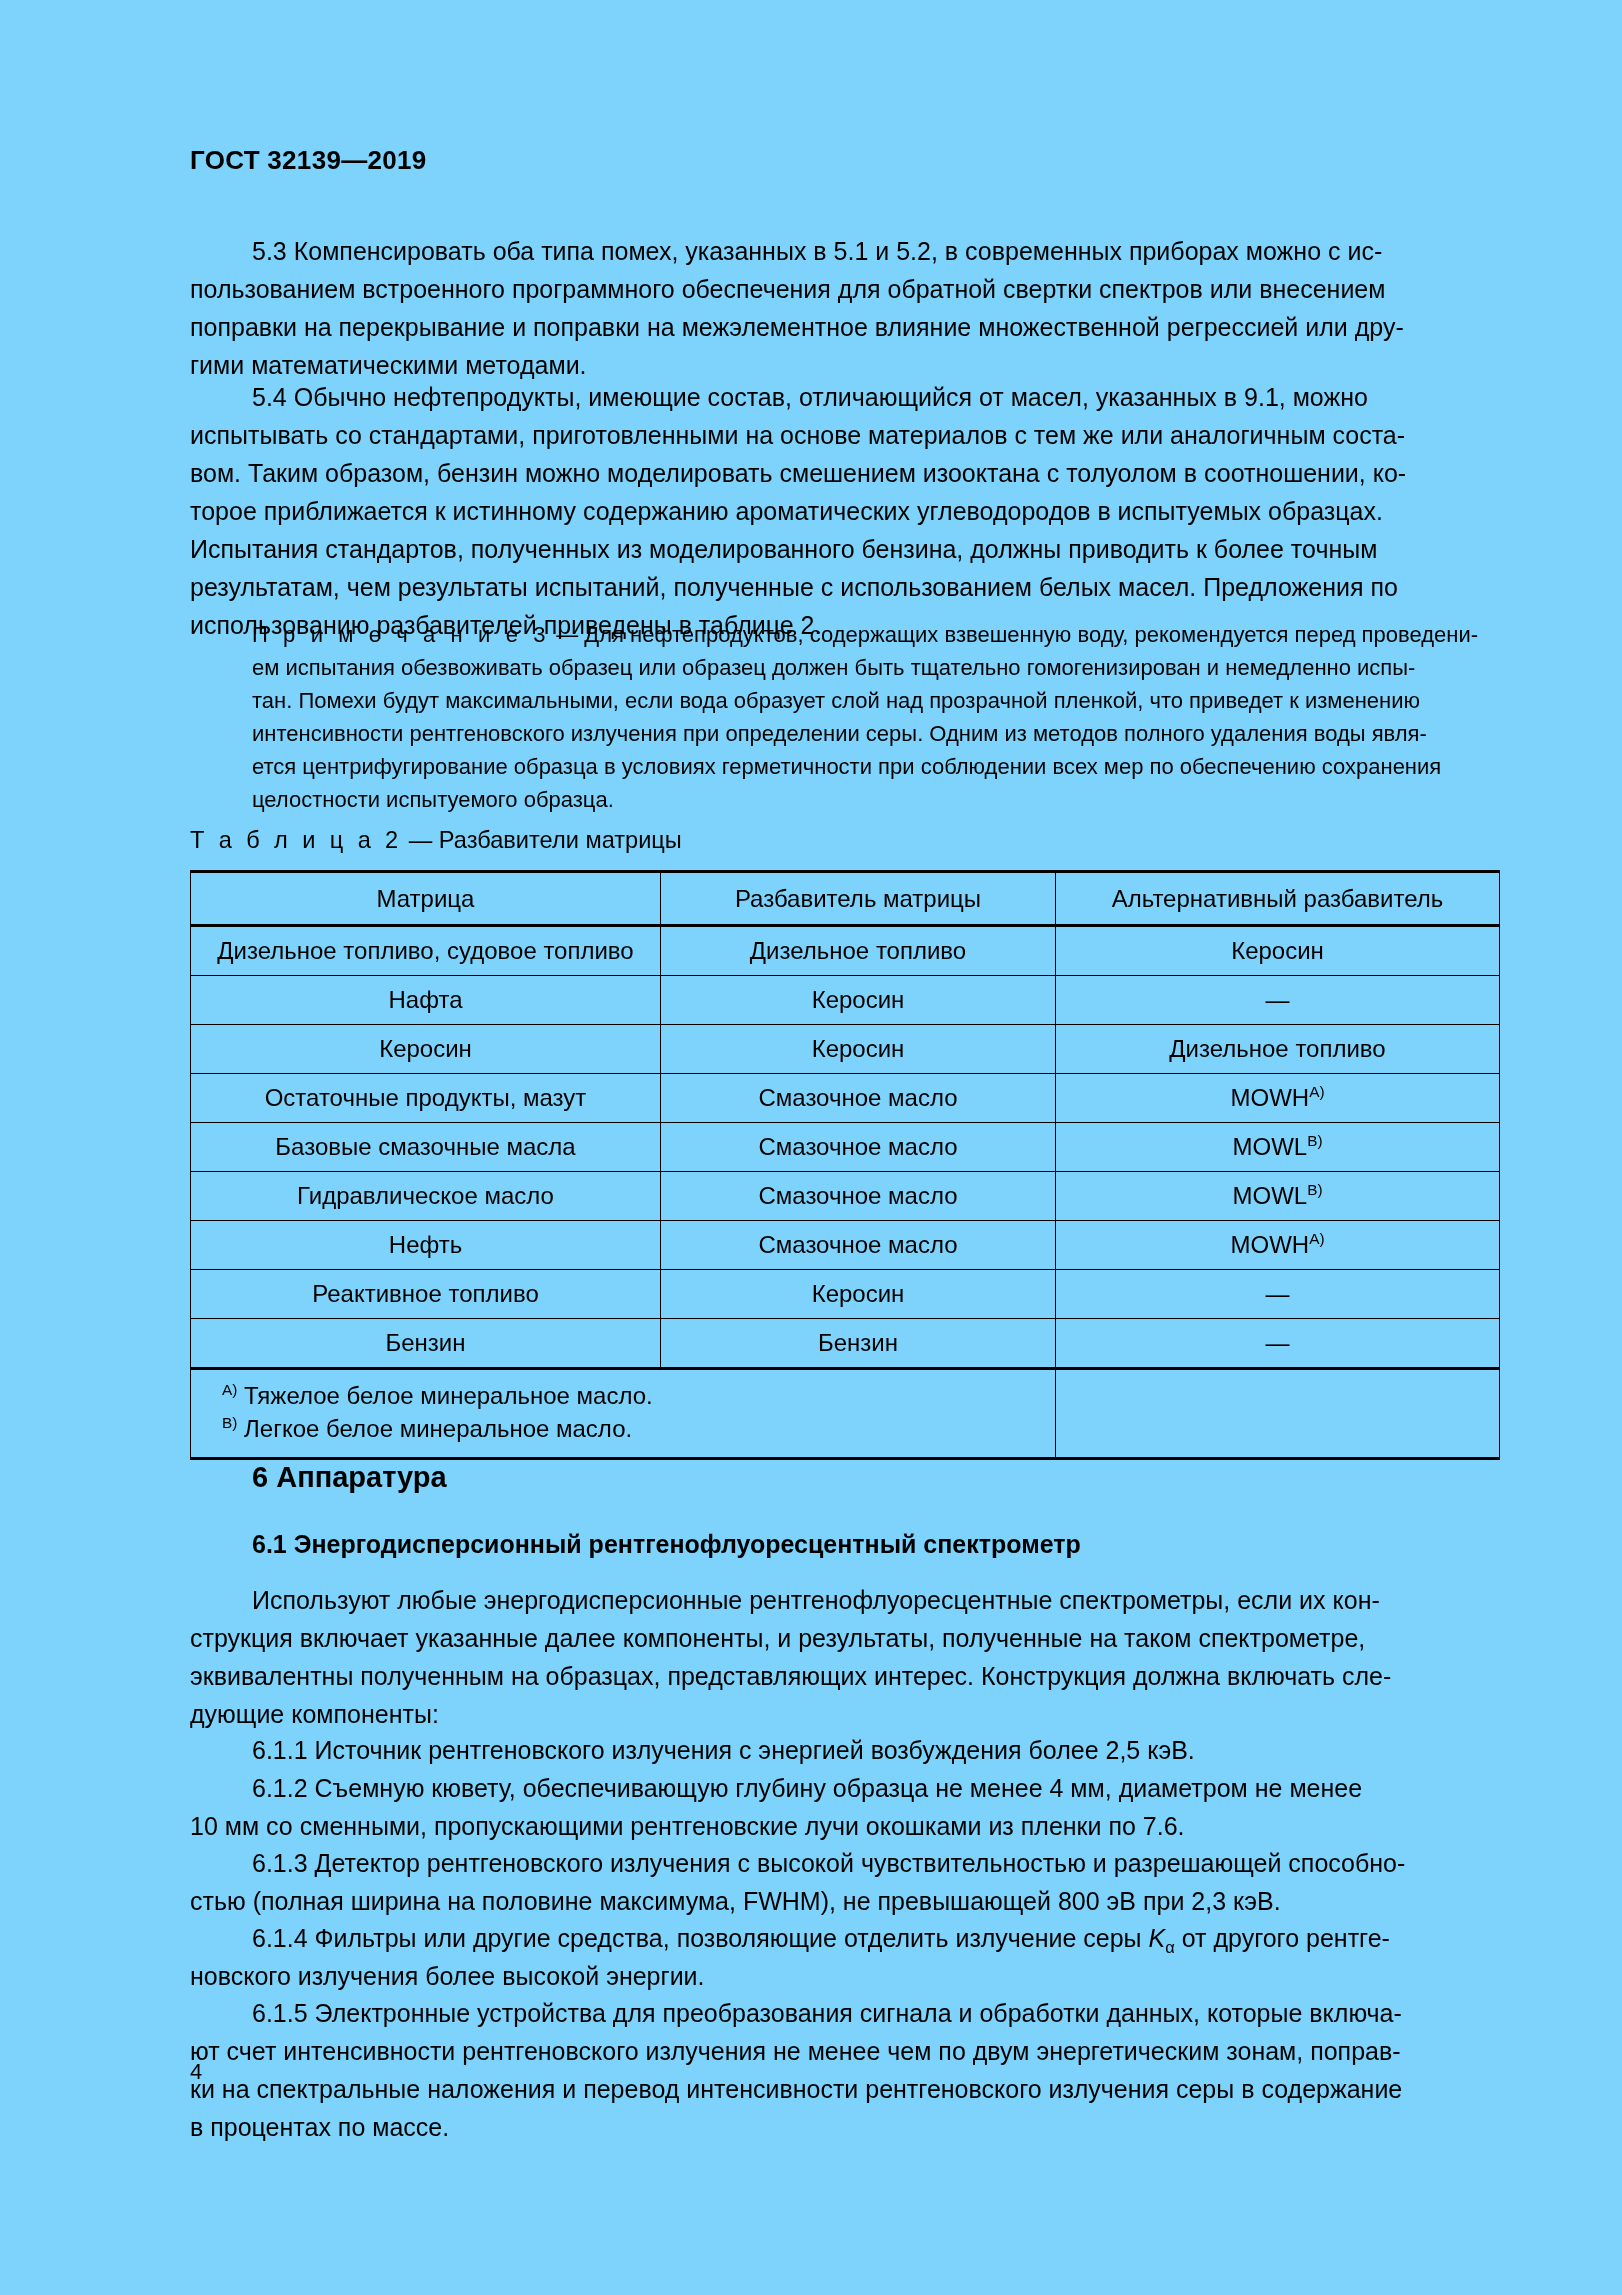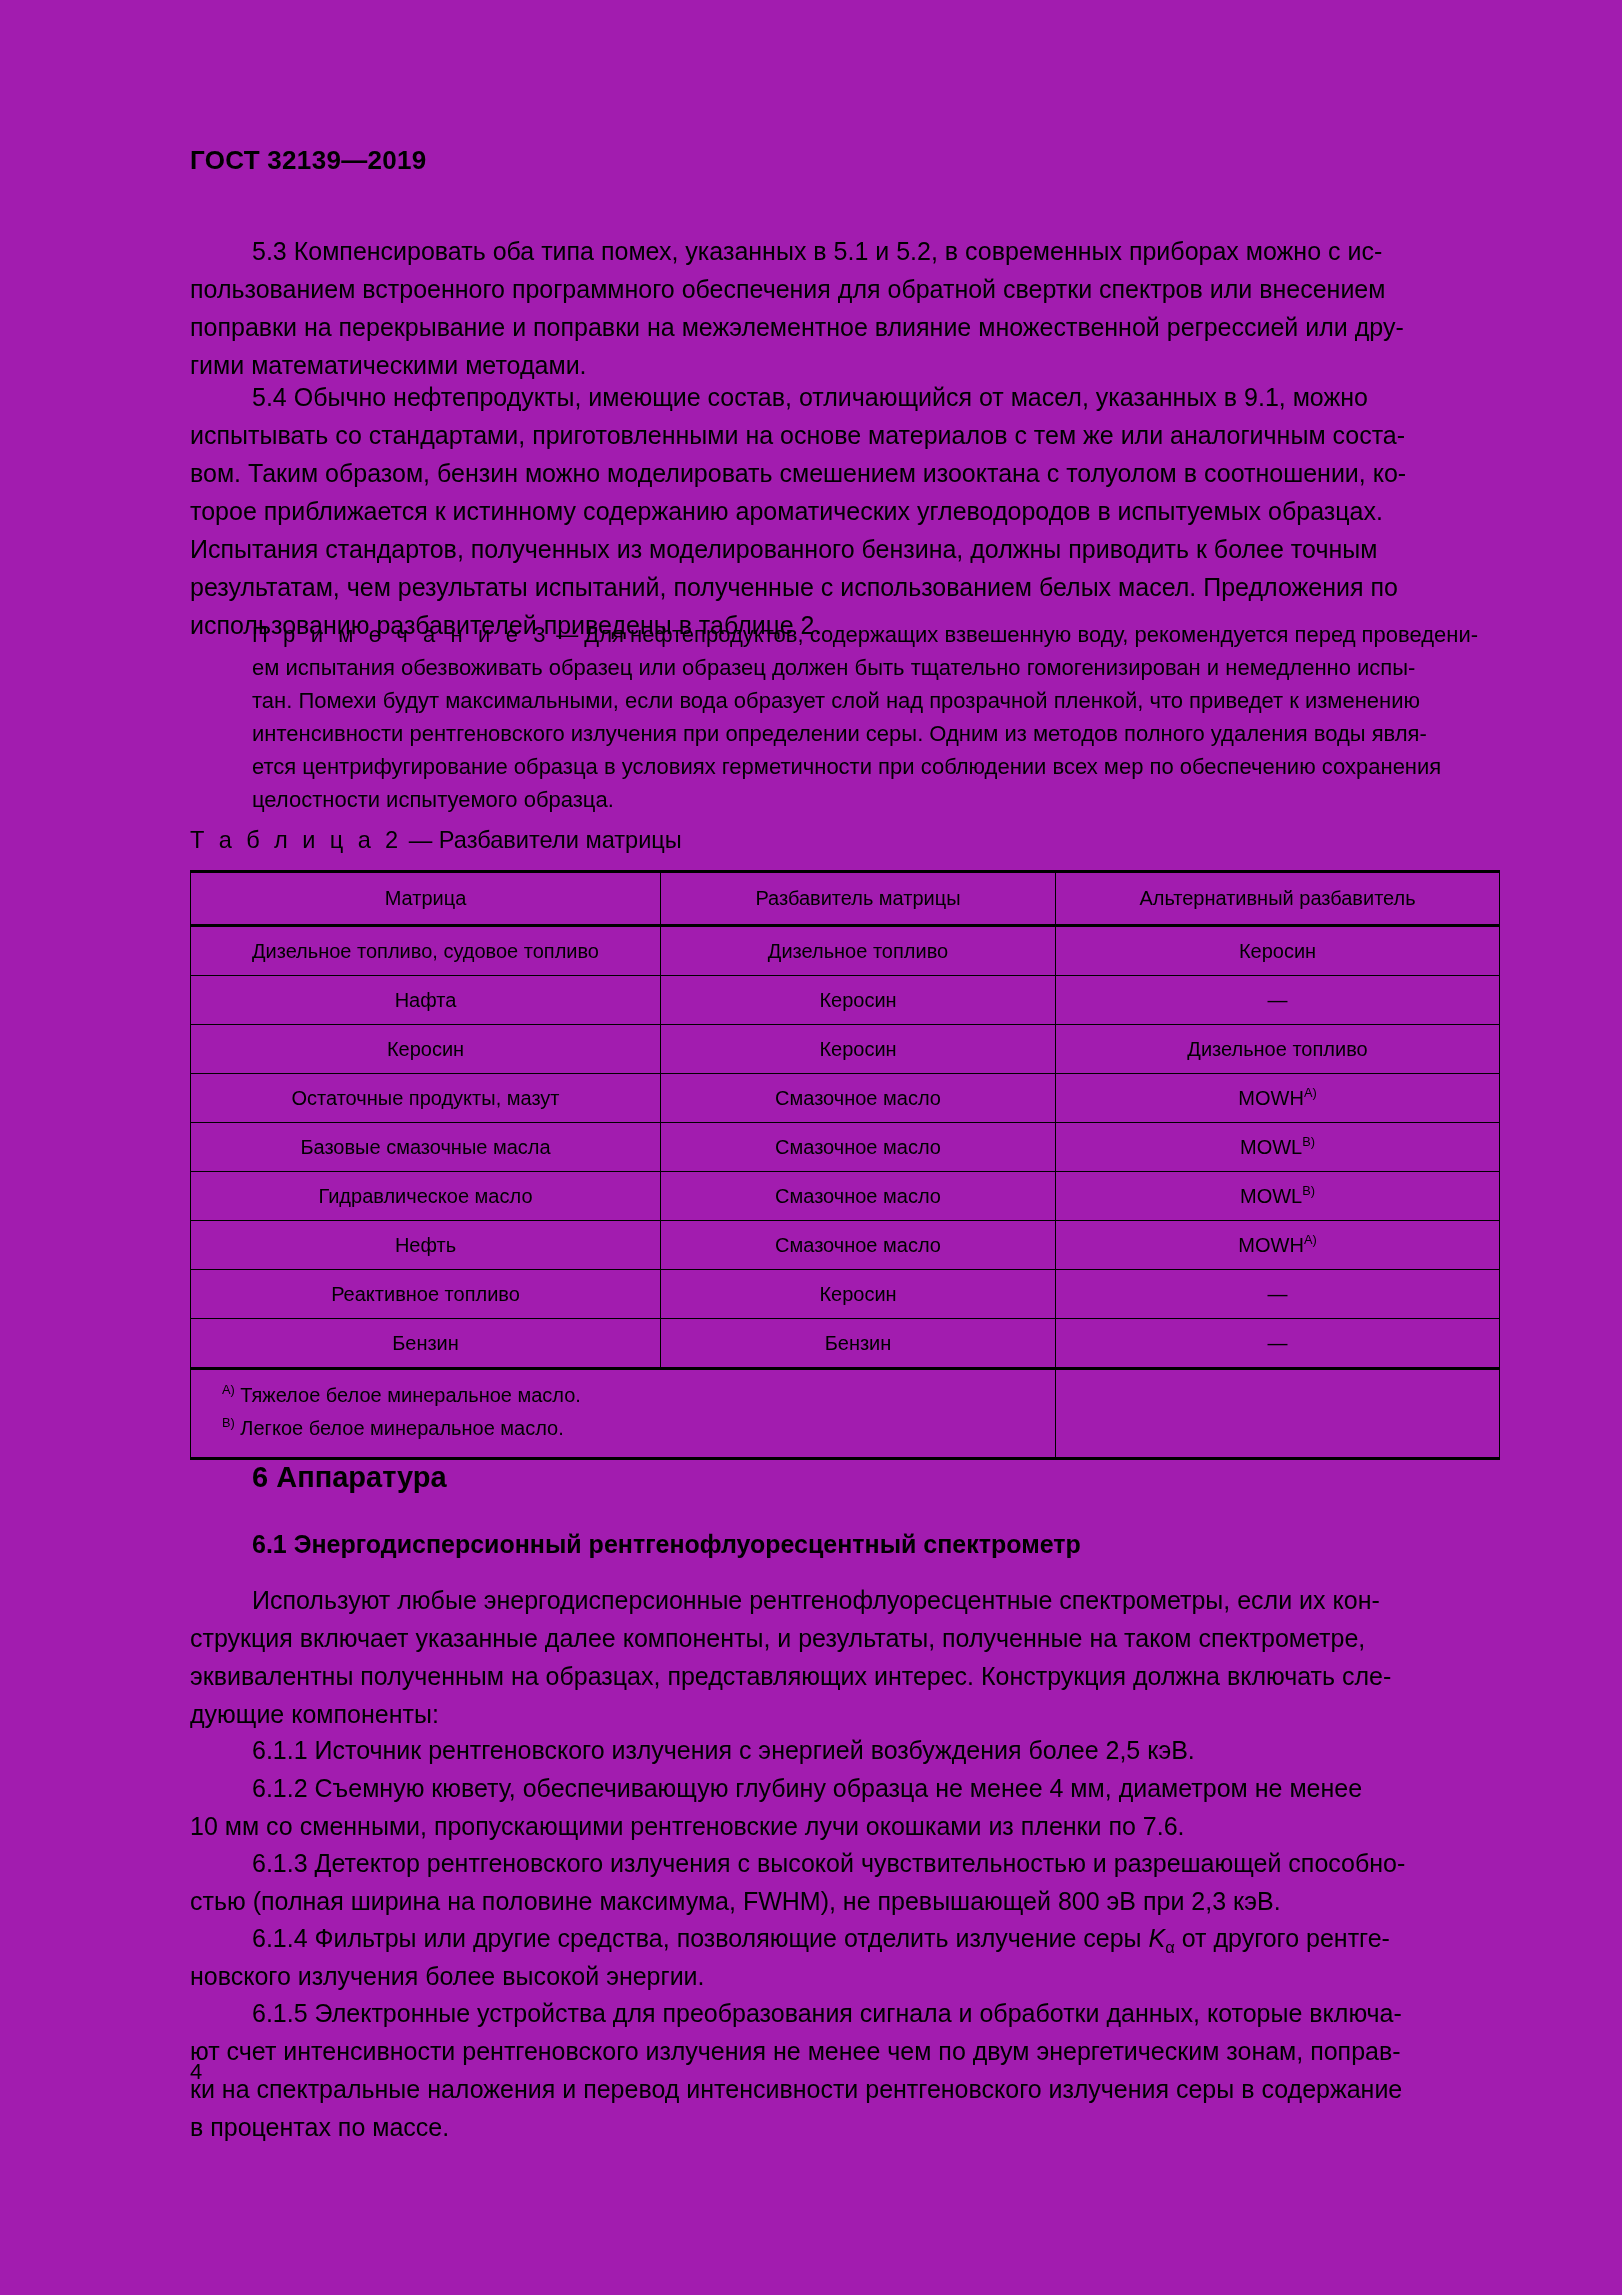--- a/index.html
+++ b/index.html
@@ -8,21 +8,21 @@
     background: #ffffff;
   }
   body {
     font-family: "Liberation Sans", sans-serif;
     color: #000000;
   }
   .page {
     position: relative;
     width: 1623px;
     height: 2295px;
-    background: #a21caf;
+    background: #7dd3fc;
     box-sizing: border-box;
     overflow: hidden;
   }
 
   
   .doc-header {
     position: absolute;
     left: 190px;
     top: 145px;
     font-size: 26px;
@@ -78,21 +78,21 @@
   
   .tbl-wrap {
     position: absolute;
     left: 190px;
     width: 1309px;
   }
   table.matrix-table {
     border-collapse: collapse;
     width: 1309px;
     table-layout: fixed;
-    font-size: 20px;
+    font-size: 24px;
   }
   table.matrix-table col.c1 { width: 470px; }
   table.matrix-table col.c2 { width: 395px; }
   table.matrix-table col.c3 { width: 444px; }
 
   table.matrix-table th,
   table.matrix-table td {
     border: 1.3px solid #000;
     text-align: center;
     vertical-align: middle;

